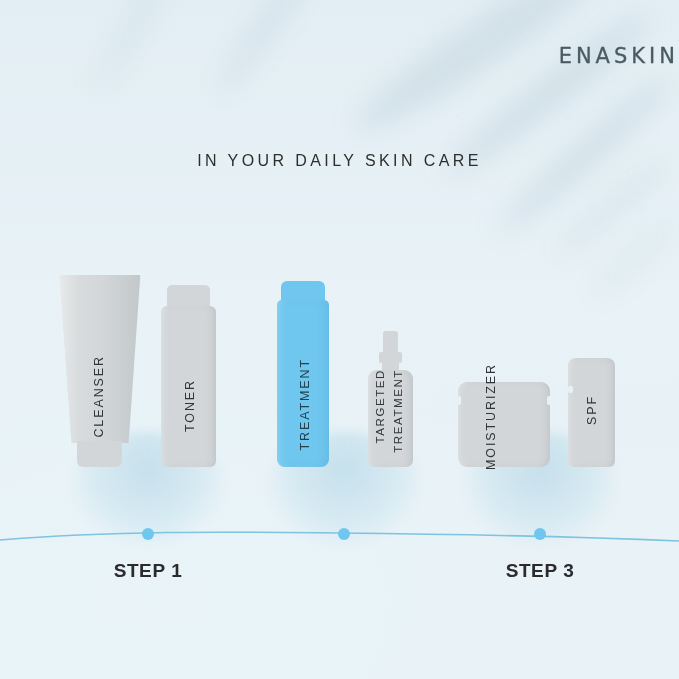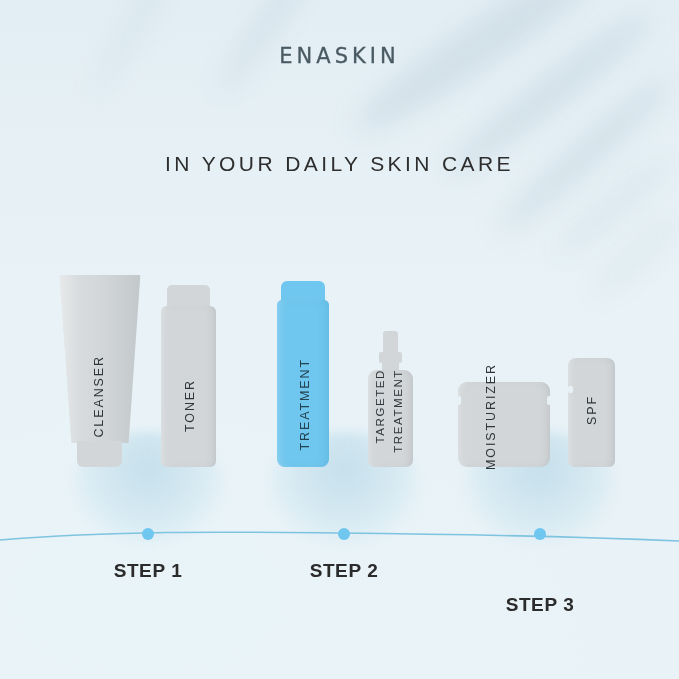--- a/index.html
+++ b/index.html
@@ -80,21 +80,21 @@
     background:
       radial-gradient(120% 70% at 22% 88%, rgba(233,244,249,.95) 0%, rgba(233,244,249,0) 60%),
       linear-gradient(180deg, rgba(231,241,246,0) 52%, rgba(232,242,247,.92) 74%, #e8f2f7 100%);
   }
 
   
   .brand-logo {
     position: absolute;
     top: 44px;
     left: 0; right: 0;
-    text-align: center;
+    text-align: right;
     font-size: 21px;
     letter-spacing: 4px;
     font-weight: 400;
     color: #4a5a63;
     font-family: "DejaVu Sans", sans-serif;
     -webkit-text-stroke: 0.3px #4a5a63;
   }
   .headline {
     position: absolute;
     top: 92px;
@@ -105,21 +105,21 @@
     font-weight: bold;
     letter-spacing: 0.5px;
     color: #2b2b2b;
     font-family: "Liberation Sans", sans-serif;
   }
   .subhead {
     position: absolute;
     top: 152px;
     left: 0; right: 0;
     text-align: center;
-    font-size: 21px;
+    font-size: 16px;
     letter-spacing: 3.4px;
     font-weight: 400;
     color: #2e2e2e;
     font-family: "Liberation Sans", sans-serif;
   }
 
   
   .pedestal {
     position: absolute;
     width: 152px;
@@ -306,21 +306,21 @@
     width: 140px;
     text-align: center;
     font-size: 19px;
     font-weight: bold;
     letter-spacing: 0.6px;
     color: #2b2b2b;
     font-family: "Liberation Sans", sans-serif;
   }
   .step-label.s1 { left: 78px; text-align: center; }
   .step-label.s2 { left: 274px; }
-  .step-label.s3 { left: 470px; margin-top: 34px; }
+  .step-label.s3 { left: 470px; }
 </style>
 </head>
 <body>
 
 <div id="infographic">
 
   <div class="bg-base"></div>
   <div class="shadow-streak streak-g"></div>
   <div class="shadow-streak streak-d"></div>
   <div class="shadow-streak streak-a"></div>
@@ -367,16 +367,15 @@
   <div class="label" style="left:585px; top:395px;">SPF</div>
 
   <svg class="timeline" viewBox="0 0 679 40" preserveAspectRatio="none">
     <path d="M0,24 C120,14 240,16 339,17 C440,18 560,20 679,25" fill="none" stroke="#7ec3e0" stroke-width="1.6"></path>
   </svg>
   <div class="dot d1"></div>
   <div class="dot d2"></div>
   <div class="dot d3"></div>
 
   <div class="step-label s1">STEP 1</div>
-  <div class="step-label s2">STEP 2</div>
   <div class="step-label s3">STEP 3</div>
 
 </div>
 
 </body></html>

